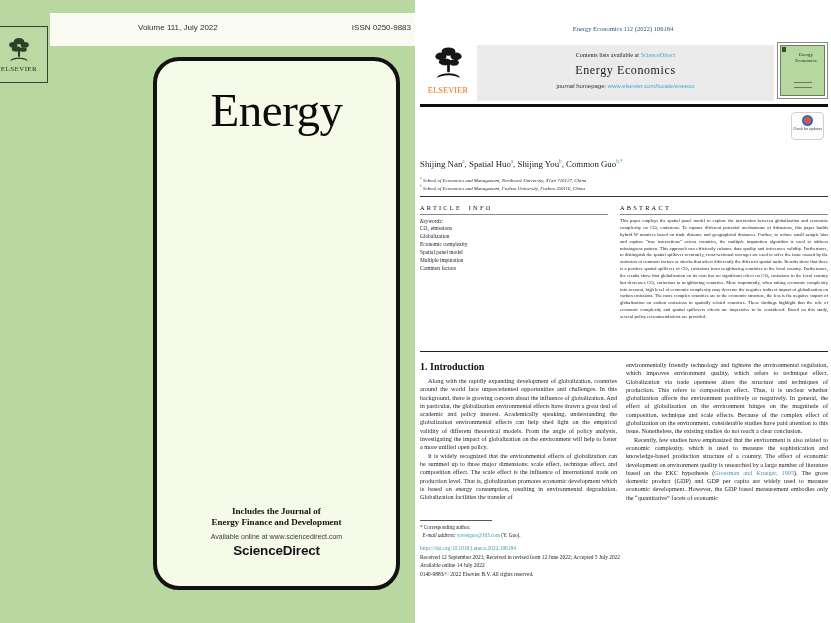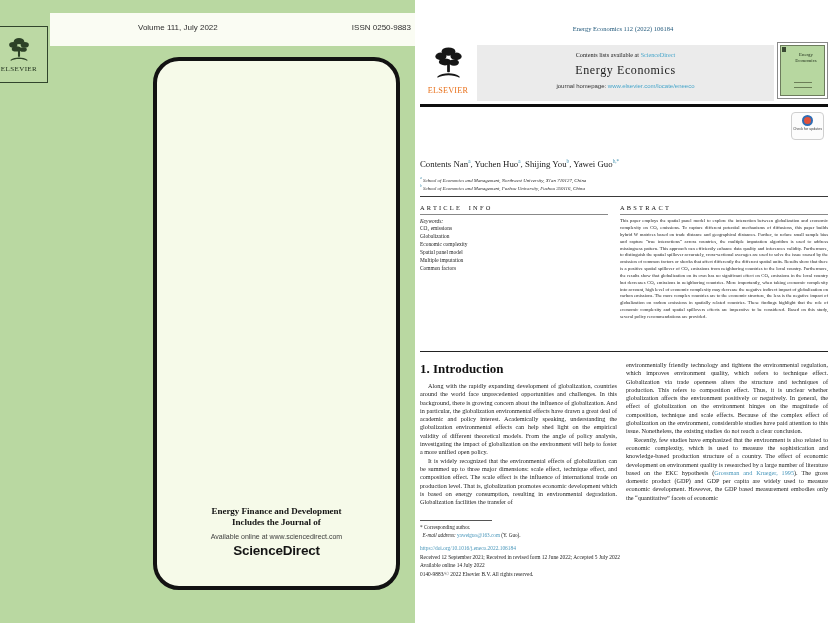--- a/index.html
+++ b/index.html
@@ -74,21 +74,21 @@
   .col-info { position:absolute; left:5px; top:204px; width:188px; }
   .col-abs  { position:absolute; left:205px; top:204px; width:208px; }
   .sec-head { font-size:6.4px; letter-spacing:2.2px; word-spacing:3px; color:#111; }
   .sec-rule { height:.9px; background:#888; margin:2.5px 0 4px 0; }
   .kw-label { font-size:5.4px; font-style:italic; margin-bottom:1px; color:#1c1c1c; }
   .kw { font-size:5.4px; line-height:1.45; color:#1c1c1c; }
   .abs-text { font-size:4.7px; line-height:1.45; text-align:justify; color:#1c1c1c; height:131px; overflow:hidden; }
 
   .col-l { position:absolute; left:5px; top:361px; width:197px; }
   .col-r { position:absolute; left:211px; top:361px; width:202px; }
-  .sec-title { font-size:13px; font-weight:bold; color:#111; margin-bottom:5px; }
+  .sec-title { font-size:10px; font-weight:bold; color:#111; margin-bottom:5px; }
   .bp { font-size:6.2px; line-height:1.34; text-align:justify; color:#1d1d1d; }
   .bp.indent { text-indent:8px; }
   .cite-link { color:#4896ba; }
 
   .footnote { position:absolute; left:5px; top:520px; width:197px; }
   .fn-rule { width:72px; height:.8px; background:#555; margin-bottom:3px; }
   .fn-line { font-size:5.2px; line-height:1.5; color:#1d1d1d; }
   .fn-email { color:#4896ba; }
   .it { font-style:italic; }
 
@@ -117,24 +117,25 @@
           <ellipse cx="30" cy="24" rx="7" ry="4.5"></ellipse>
           <rect x="20" y="20" width="4" height="18" rx="1"></rect>
           <path d="M6 44 C14 38, 30 38, 38 44 L38 46 C30 41, 14 41, 6 46 Z"></path>
         </g>
       </svg>
       <div class="cover-logo-text">ELSEVIER</div>
     </div>
 
     <div class="cover-panel">
       <div class="cover-title">
+        <div>Energy</div>
       </div>
       <div class="cover-bottom">
+        <div class="inc">Includes the Journal of</div>
         <div class="inc">Energy Finance and Development</div>
-        <div class="inc">Includes the Journal of</div>
         <div class="avail">Available online at www.sciencedirect.com</div>
         <div class="sd">ScienceDirect</div>
       </div>
     </div>
   </div>
 
   <div class="page">
 
     <div class="cite-top">Energy Economics 112 (2022) 106184</div>
 
@@ -173,21 +174,21 @@
 
     <div class="rule-heavy"></div>
 
     <div class="check-badge">
       <div class="cm-circle"></div>
       <div class="cm-text">Check for updates</div>
     </div>
 
 
     <div class="authors">
-      <span>Contents Nan</span><sup>a</sup><span>, </span><span>Yuchen Huo</span><sup>a</sup><span>, </span><span>Shijing You</span><sup>b</sup><span>, </span><span>Yawei Guo</span><sup>b,*</sup>
+      <span>Shijing Nan</span><sup>a</sup><span>, </span><span>Spatial Huo</span><sup>a</sup><span>, </span><span>Shijing You</span><sup>b</sup><span>, </span><span>Common Guo</span><sup>b,*</sup>
     </div>
 
     <div class="affils">
       <div><sup>a</sup> <span>School of Economics and Management, Northwest University, Xi'an 710127, China</span></div>
       <div><sup>b</sup> <span>School of Economics and Management, Fuzhou University, Fuzhou 350116, China</span></div>
     </div>
 
     <div class="rule-mid1"></div>
 
     <div class="col-info">

